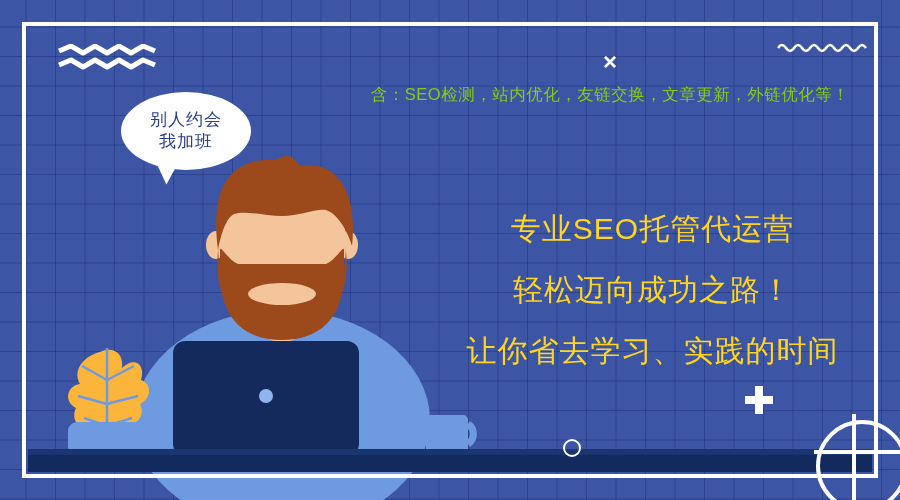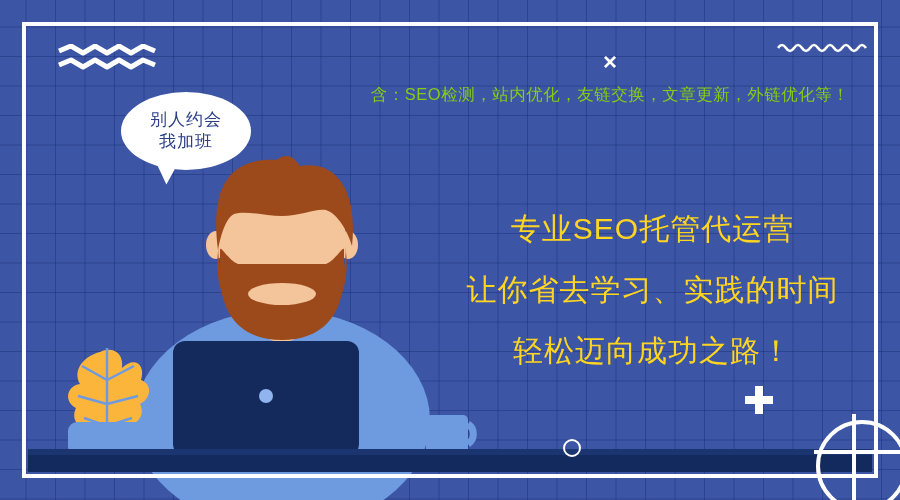--- a/index.html
+++ b/index.html
@@ -233,17 +233,17 @@
 
   <div id="head-block">
     <div id="title-row">
       <span id="title-x">×</span>
     </div>
     <div id="subtitle">含：SEO检测，站内优化，友链交换，文章更新，外链优化等！</div>
   </div>
 
   <div id="slogan">
     <div class="line">专业SEO托管代运营</div>
+    <div class="line">轻松迈向成功之路！</div>
     <div class="line">让你省去学习、实践的时间</div>
-    <div class="line">轻松迈向成功之路！</div>
   </div>
 
 </div>
 
 </body></html>

